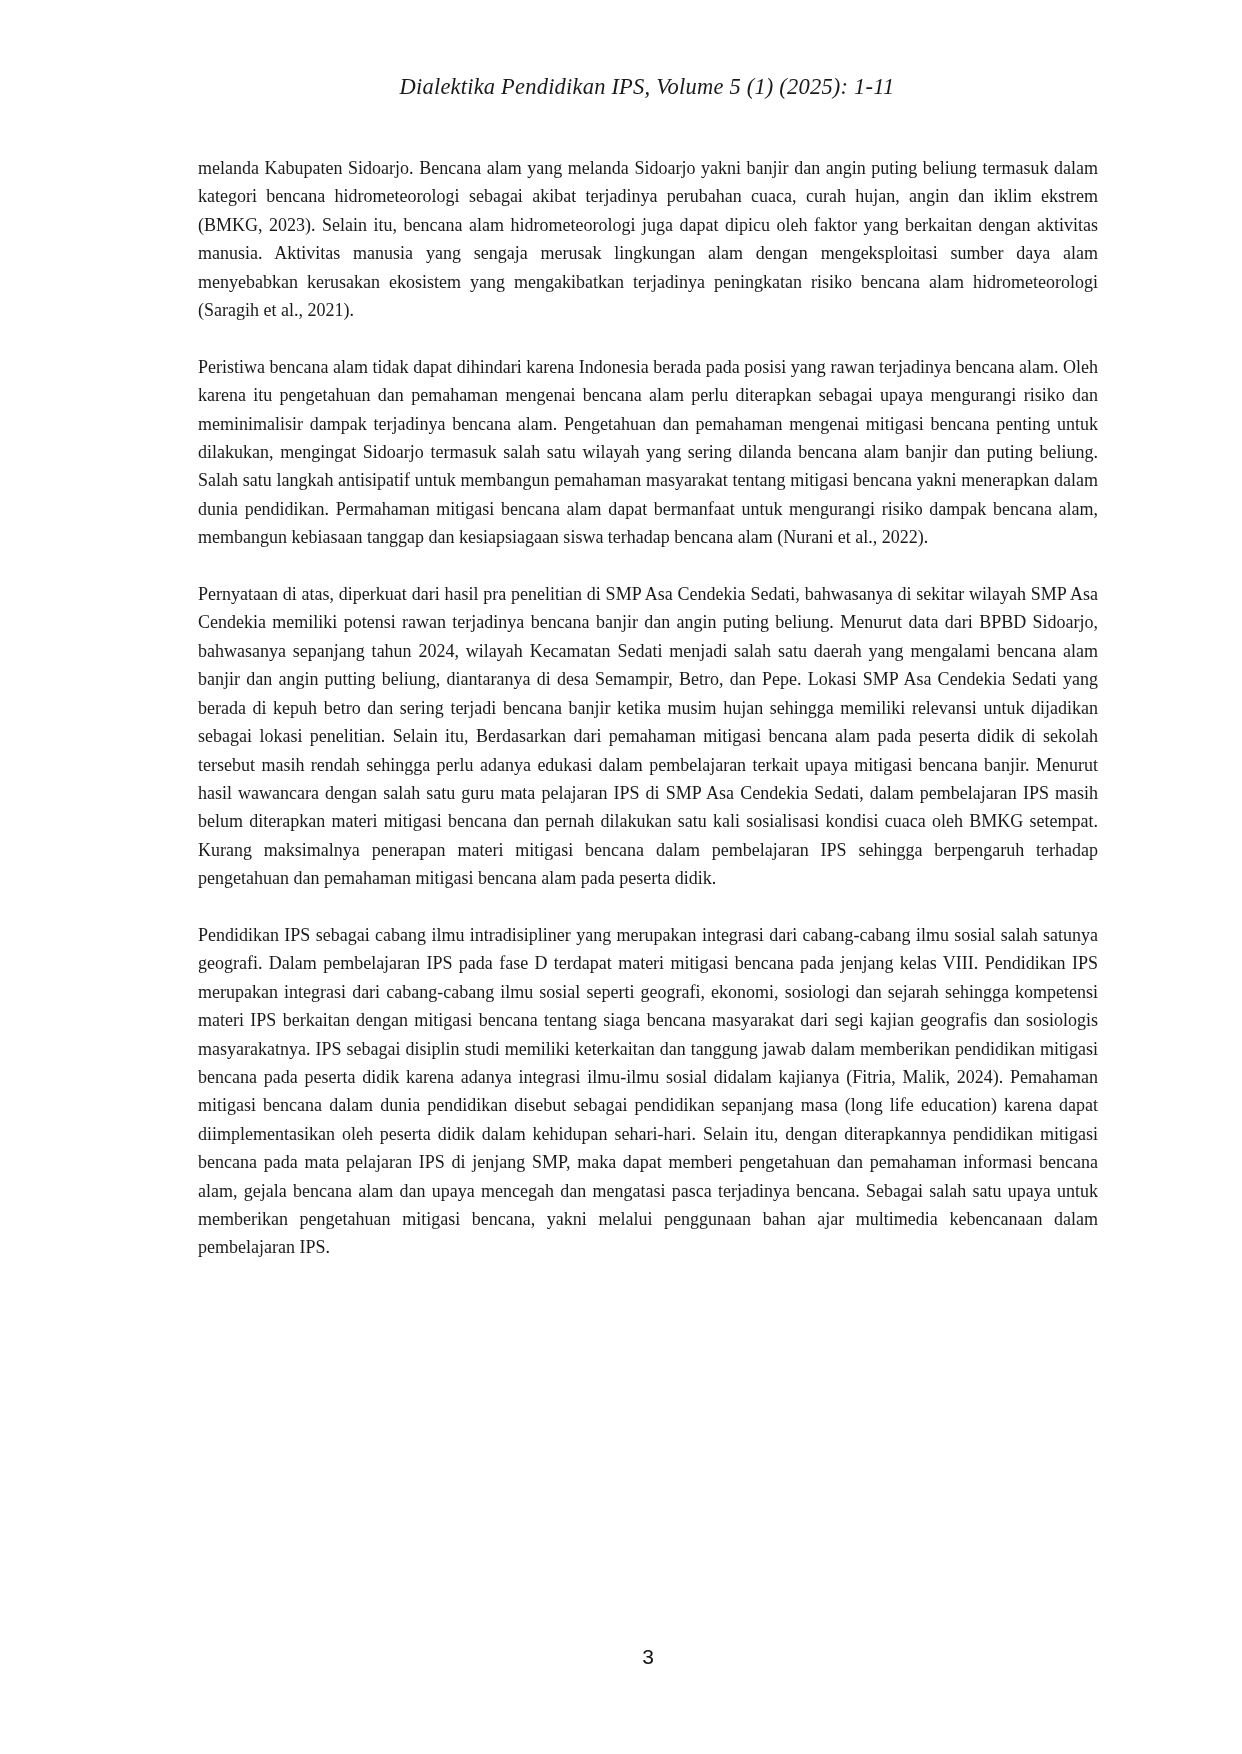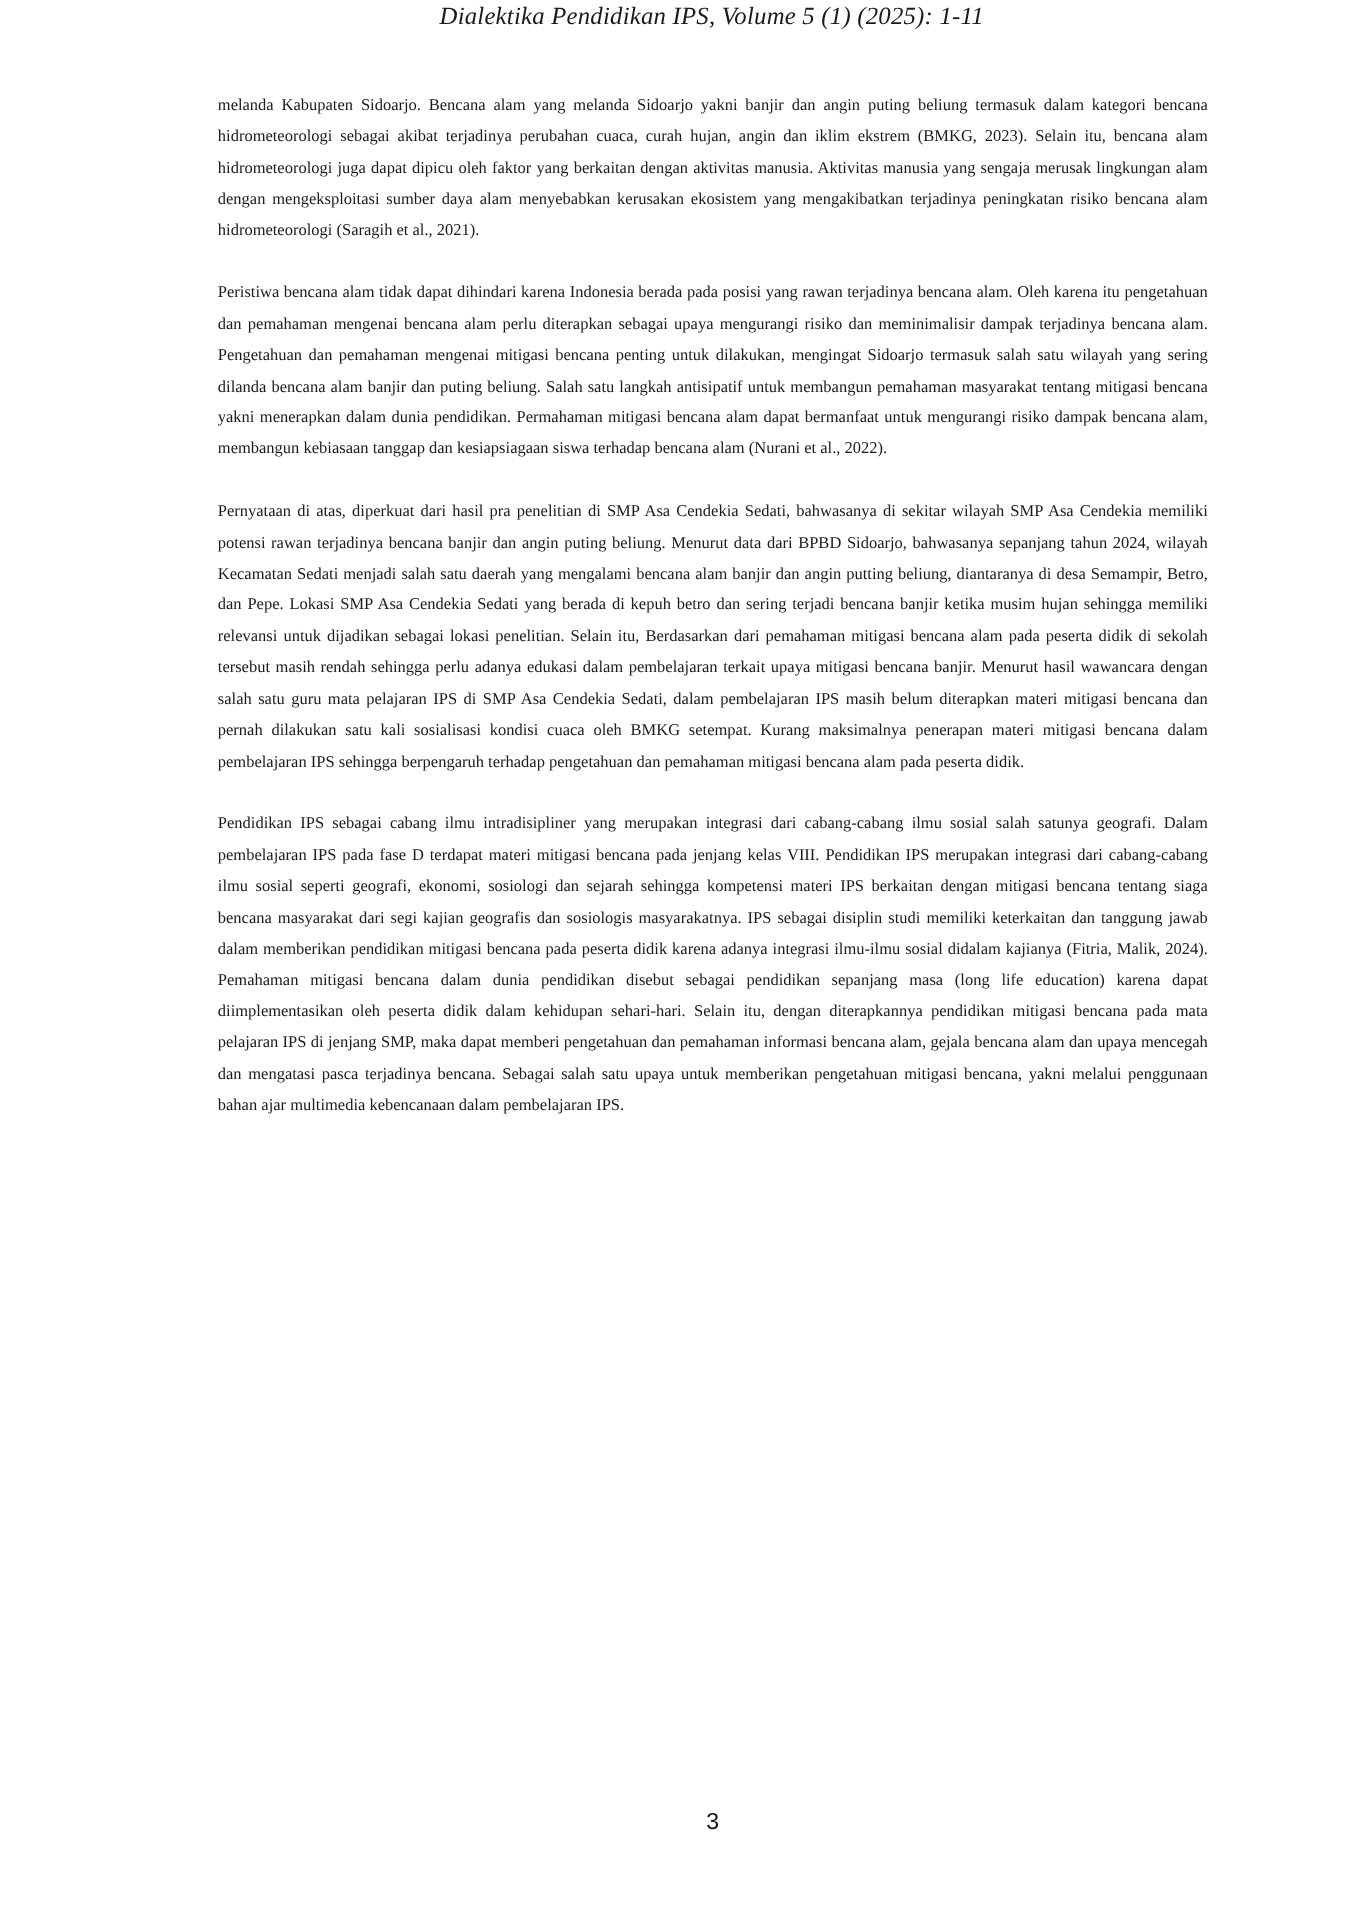--- a/index.html
+++ b/index.html
@@ -11,30 +11,31 @@
     position: relative;
     width: 1242px;
     height: 1754px;
     background: #ffffff;
     overflow: hidden;
     font-family: "Liberation Serif", "DejaVu Serif", serif;
     color: #1a1a1a;
   }
   .journal-header {
     margin: 0 146px 0 198px;
+    padding-top: 72px;
     text-align: center;
     font-style: italic;
     font-size: 22.5px;
     line-height: 30px;
     letter-spacing: 0.2px;
     white-space: nowrap;
   }
   .content {
     margin: 52px 144px 0 198px;
-    font-size: 15px;
+    font-size: 18px;
     line-height: 28.4px;
     text-align: justify;
   }
   .content p {
     margin: 0;
   }
   .content p + p {
     margin-top: 28.4px;
   }
   .italic-run {

